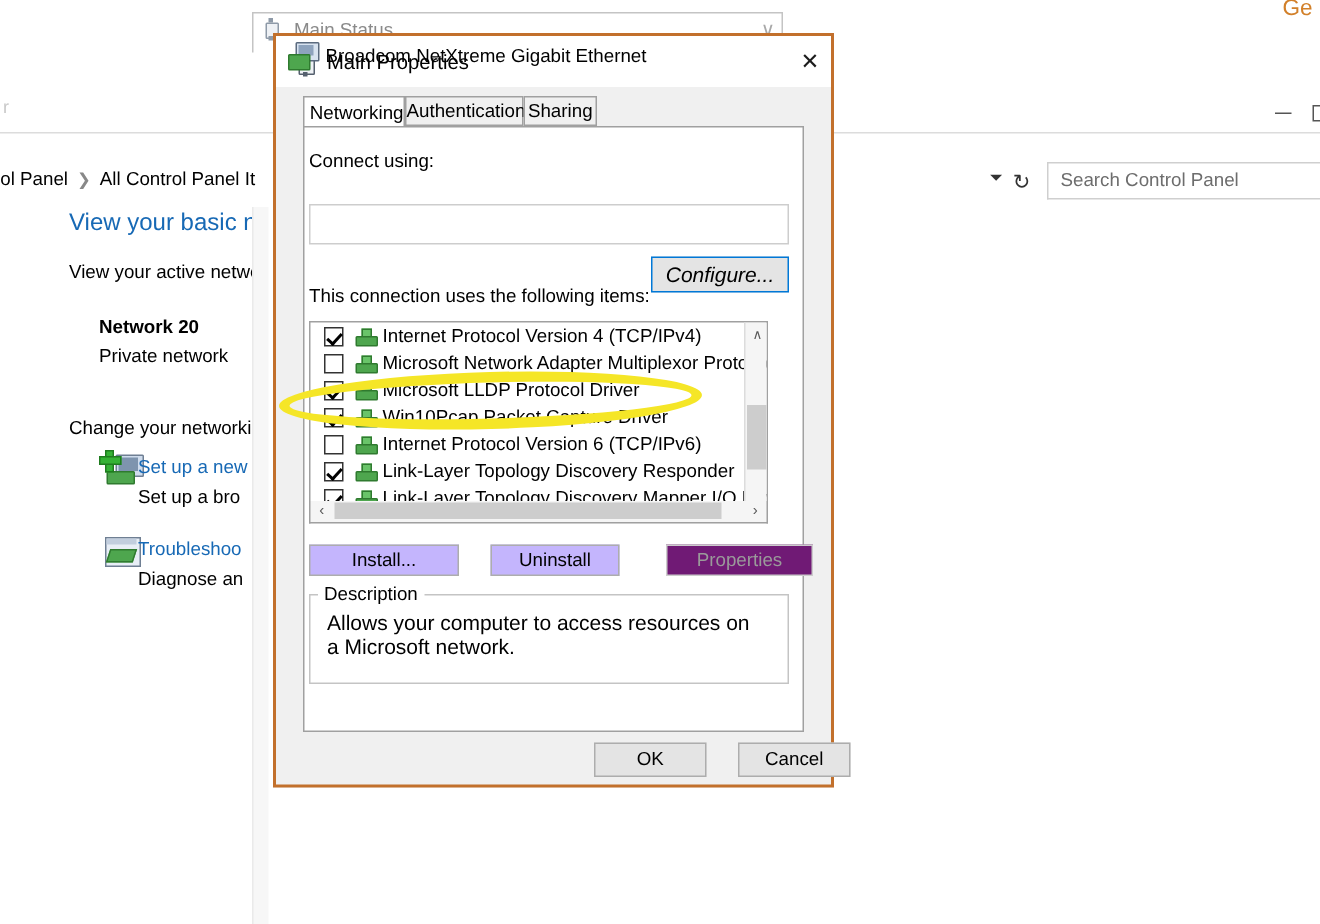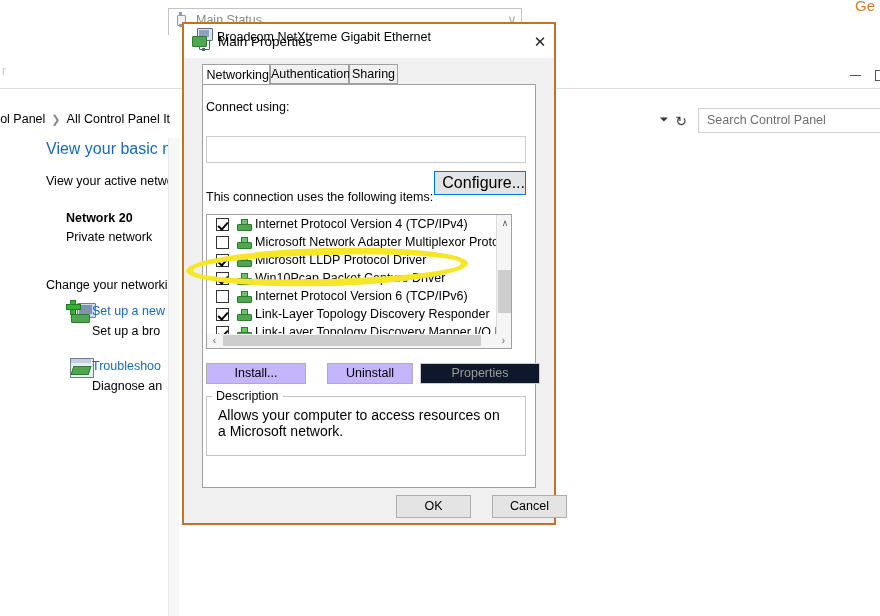--- a/index.html
+++ b/index.html
@@ -94,21 +94,21 @@
 
   
   #lbl-connect{position:absolute;left:22px;top:76px;font-size:12.5px;color:#000;}
   #adapter-box{position:absolute;left:22px;top:112px;width:320px;height:27px;background:#fff;border:1px solid #cdcdcd;box-sizing:border-box;}
   #adapter-ico{position:absolute;left:8px;top:4px;width:19px;height:17px;}
   #adapter-ico .m1{position:absolute;left:5px;top:0px;width:14px;height:11px;background:#d8e3f0;border:1px solid #5b6b7f;border-radius:1px;}
   #adapter-ico .m1i{position:absolute;left:7px;top:2px;width:10px;height:7px;background:#8ea3bd;}
   #adapter-ico .m2{position:absolute;left:0px;top:8px;width:13px;height:9px;background:#4ea64e;border:1px solid #2f7a2f;border-radius:1px;}
   #adapter-txt{position:absolute;left:33px;top:6px;font-size:12.5px;color:#000;white-space:nowrap;}
   #btn-configure{position:absolute;left:250px;top:147px;width:92px;height:24px;background:#e4e4e4;border:1px solid #0078d7;box-sizing:border-box;
-                 font-size:16px;color:#000;text-align:right;line-height:22px;}
+                 font-size:14px;color:#000;text-align:center;line-height:22px;font-style:italic;}
 
   #lbl-items{position:absolute;left:22px;top:166px;font-size:12.5px;color:#000;}
 
   
   #items-box{position:absolute;left:22px;top:190px;width:306px;height:134px;background:#fff;border:1px solid #a0a0a0;box-sizing:border-box;overflow:hidden;}
   .item-row{position:absolute;left:0;width:306px;height:17px;}
   .chk{position:absolute;left:9px;top:2px;width:13px;height:13px;background:#fff;border:1px solid #333;box-sizing:border-box;}
   .chk.on::after{content:"";position:absolute;left:3px;top:1px;width:4px;height:8px;border:solid #000;border-width:0 2px 2px 0;transform:rotate(42deg);}
   .item-ico{position:absolute;left:30px;top:3px;width:13px;height:11px;}
   .item-ico .top{position:absolute;left:4px;top:0px;width:5px;height:5px;background:#69c469;border:1px solid #2f7a2f;}
@@ -127,21 +127,21 @@
   #list-hsb .arr{position:absolute;top:0;width:15px;height:13px;text-align:center;line-height:13px;font-size:10px;color:#5a5a5a;}
   #list-hsb .arr.lt{left:0;}
   #list-hsb .arr.rt{right:0;}
   #list-hsb .thumb{position:absolute;left:16px;top:1px;width:258px;height:11px;background:#cdcdcd;}
 
   
   .act-btn{position:absolute;top:339px;height:21px;box-sizing:border-box;font-size:12.5px;text-align:center;line-height:19px;
            background:#c4b5fd;border:1px solid #adadad;color:#000;}
   #btn-install{left:22px;width:100px;}
   #btn-uninstall{left:143px;width:86px;}
-  #btn-properties{left:236px;width:120px;background:#0f172a;border-color:#cccccc;color:#9a9a9a;}
+  #btn-properties{left:260px;width:98px;background:#701a75;border-color:#cccccc;color:#9a9a9a;}
 
   
   #desc-group{position:absolute;left:22px;top:372px;width:320px;height:60px;border:1px solid #c4c4c4;box-sizing:border-box;}
   #desc-legend{position:absolute;left:28px;top:365px;background:#ffffff;padding:0 4px;font-size:12.5px;color:#000;}
   #desc-text{position:absolute;left:34px;top:383px;width:290px;font-size:14px;color:#000;line-height:16px;}
 
   
   #btn-ok{position:absolute;left:212px;top:471px;width:75px;height:23px;background:#e4e4e4;border:1px solid #adadad;box-sizing:border-box;
           font-size:12.5px;text-align:center;line-height:21px;color:#000;}
   #btn-cancel{position:absolute;left:308px;top:471px;width:75px;height:23px;background:#e4e4e4;border:1px solid #adadad;box-sizing:border-box;

